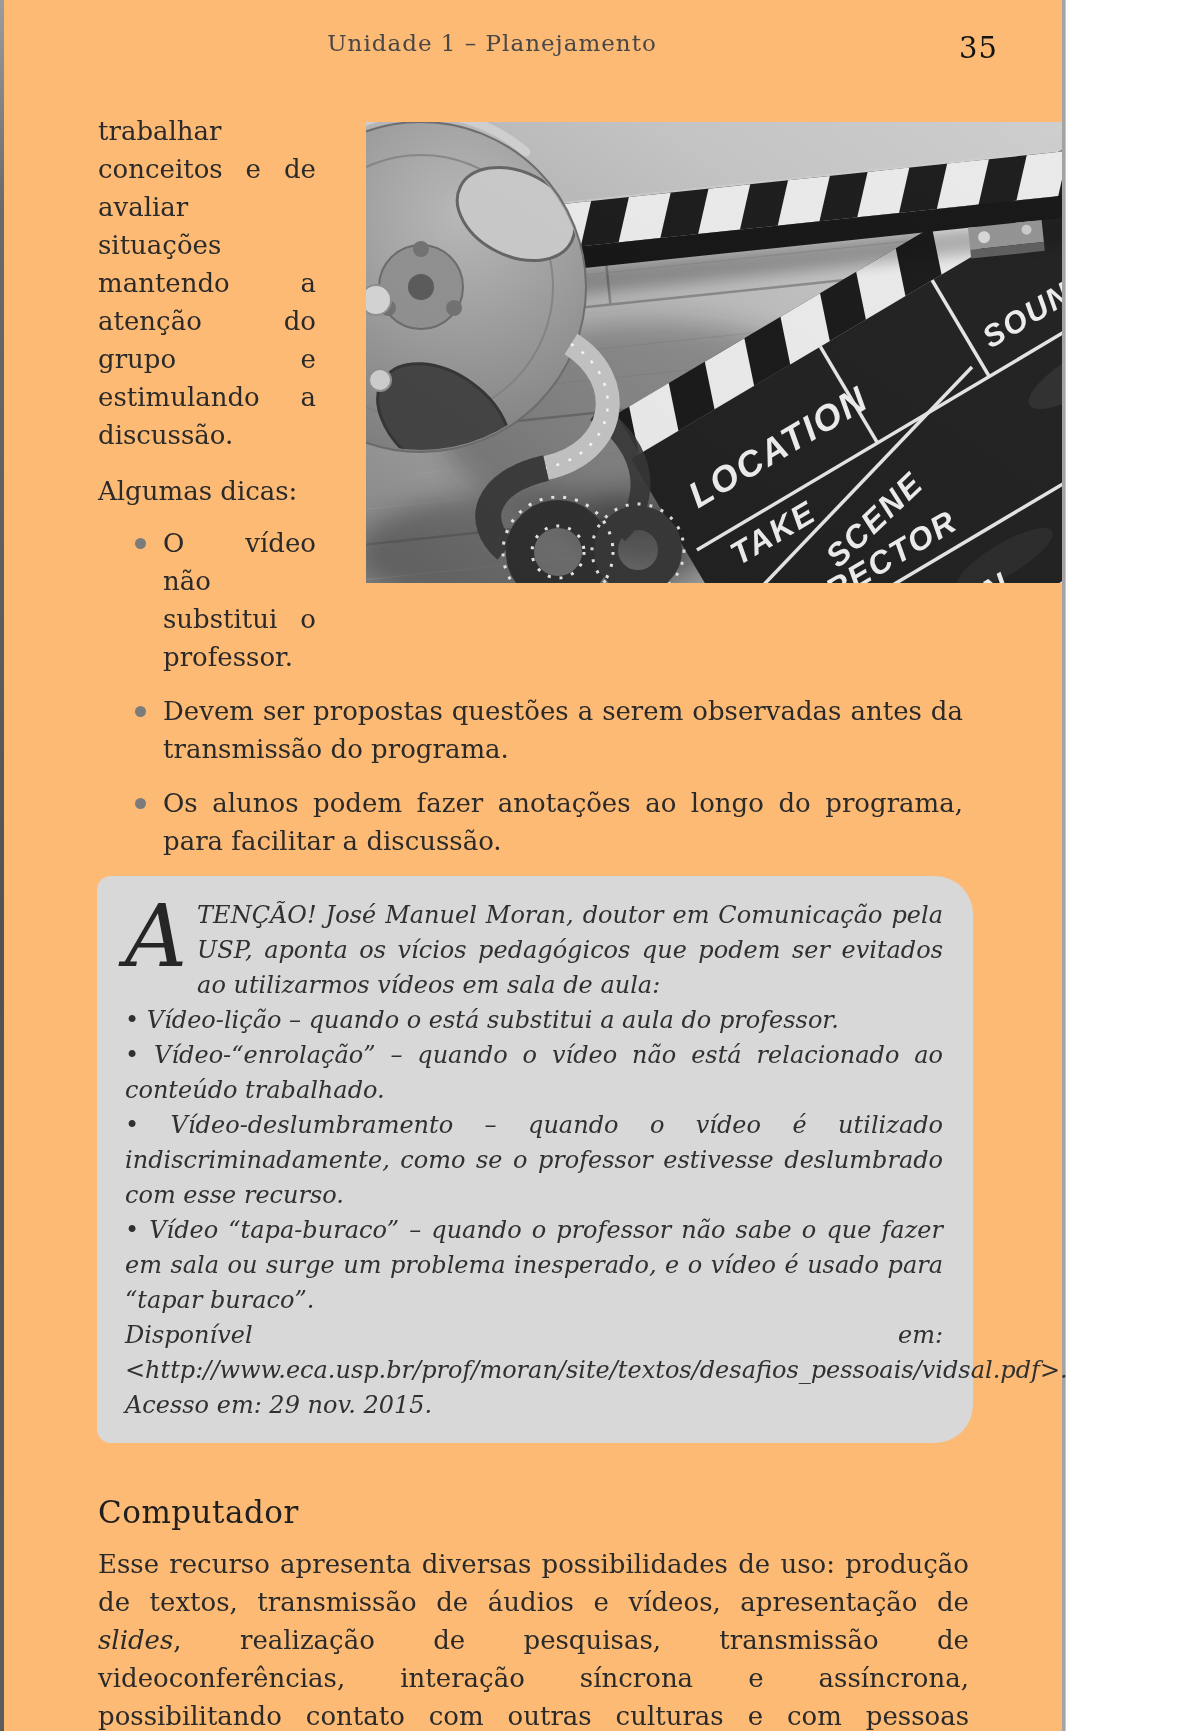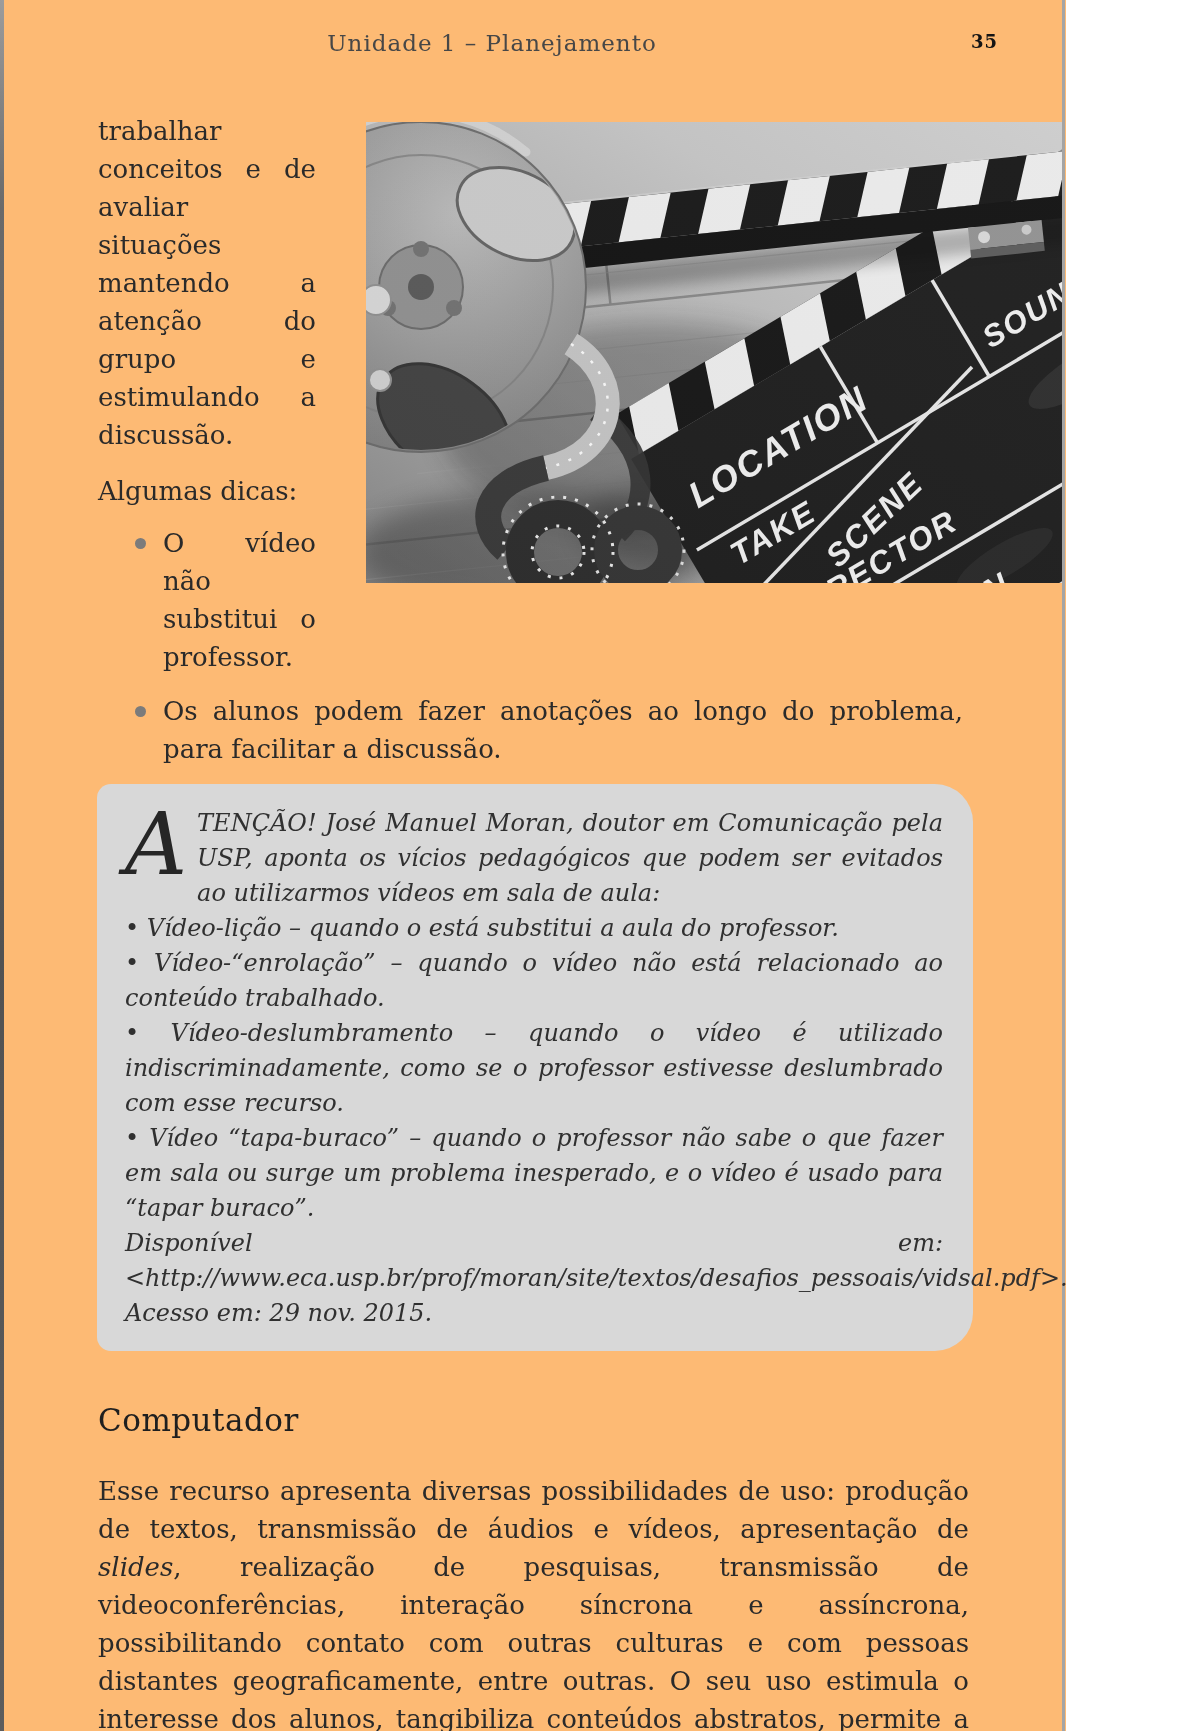--- a/index.html
+++ b/index.html
@@ -19,21 +19,21 @@
     position:absolute;right:1px;top:0;width:3px;height:100%;
     background:#a4a4a4;
   }
   .header-title{
     position:absolute;top:30px;left:0;right:82px;
     text-align:center;
     font-size:23px;letter-spacing:1px;color:#474747;
   }
   .page-number{
     position:absolute;top:31px;right:68px;
-    font-size:18px;font-weight:bold;color:#141414;letter-spacing:1px;
+    font-size:29px;font-weight:normal;color:#141414;letter-spacing:1px;
   }
   .content{
     position:absolute;left:98px;right:97px;top:112px;
     font-size:26px;line-height:38px;
   }
   .photo{
     float:right;
     width:696px;height:461px;
     margin:10px -93px 42px 50px;
     padding:0;border:0;
@@ -69,21 +69,21 @@
   .dropcap{
     float:left;
     font-size:86px;line-height:68px;
     margin:4px 10px 0 0;
     font-style:italic;color:#262626;
   }
   .section-heading{
     clear:both;
     font-size:31px;font-weight:normal;
     letter-spacing:.5px;color:#1f1f1f;
-    margin:50px 0 33px 0;
+    margin:50px 0 14px 0;
   }
   .section-par em{font-style:italic;}
 </style>
 </head>
 <body>
 
 <div class="page">
   <div class="edge-left"></div>
   <div class="edge-right"></div>
 
@@ -232,21 +232,22 @@
         <rect width="696" height="461" fill="url(#wood)" opacity="0.08"></rect>
       </svg>
     </figure>
 
     <p class="body-par">trabalhar conceitos e de avaliar situações mantendo a atenção do grupo e estimulando a dis­cussão.</p>
 
     <p class="body-par tips-label">Algumas dicas:</p>
 
     <ul class="tip-list">
       <li>O vídeo não substitui o professor.</li>
-      <li>Os alunos podem fazer anotações ao longo do problema, para facilitar a discussão.</li>
+      <li>Devem ser propostas questões a serem observa­das antes da transmissão do programa.</li>
+      <li>Os alunos podem fazer anotações ao longo do programa, para facilitar a discussão.</li>
     </ul>
 
     <aside class="attention-box">
       <p><span class="dropcap">A</span><span>TENÇÃO! José Manuel Moran, doutor em Comunicação pela USP, aponta os vícios pedagógicos que podem ser evitados ao utilizarmos vídeos em sala de aula:</span></p>
       <p class="box-item">• <span>Vídeo-lição – quando o está substitui a aula do professor.</span></p>
       <p class="box-item">• <span>Vídeo-“enrolação” – quando o vídeo não está relacionado ao conteúdo trabalhado.</span></p>
       <p class="box-item">• <span>Vídeo-deslumbramento – quando o vídeo é utilizado indiscriminadamente, como se o professor estivesse deslumbrado com esse recurso.</span></p>
       <p class="box-item">• <span>Vídeo “tapa-buraco” – quando o professor não sabe o que fazer em sala ou surge um problema inesperado, e o vídeo é usado para “tapar buraco”.</span></p>
       <p class="box-source">Disponível em: &lt;http://www.eca.usp.br/prof/moran/site/textos/desafios_pessoais/vidsal.pdf&gt;. Acesso em: 29 nov. 2015.</p>
     </aside>

